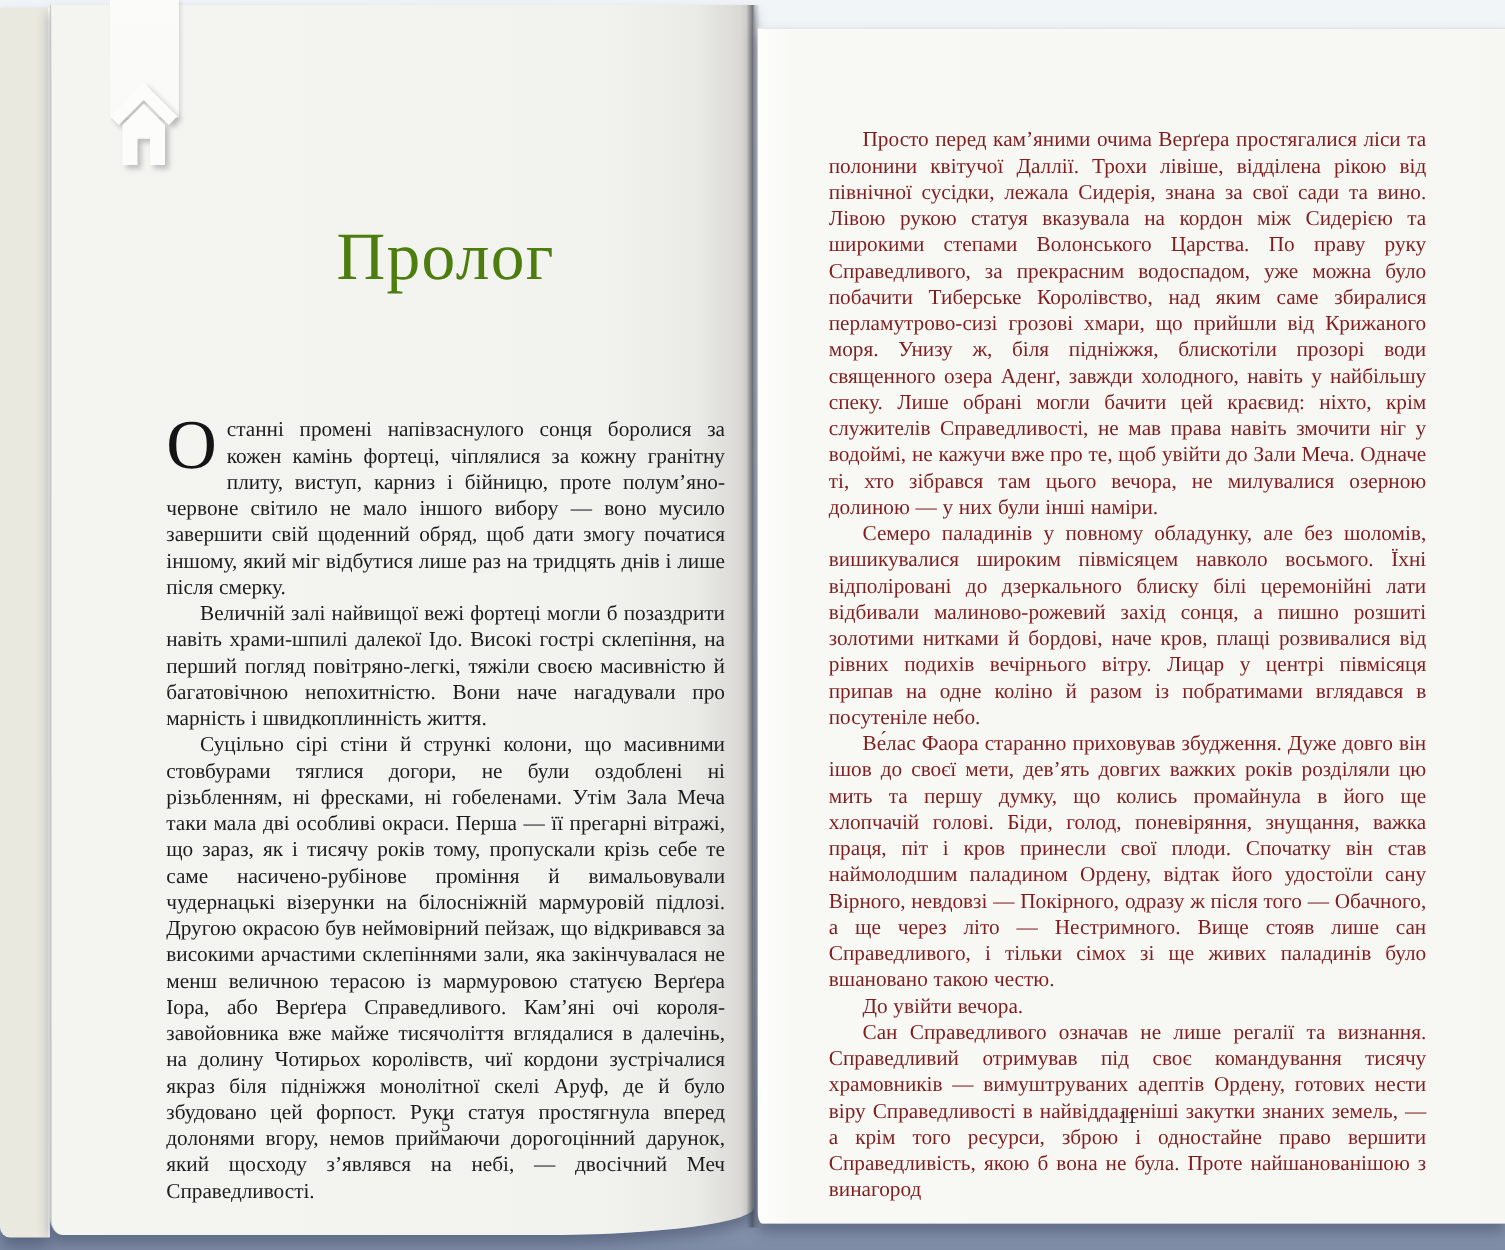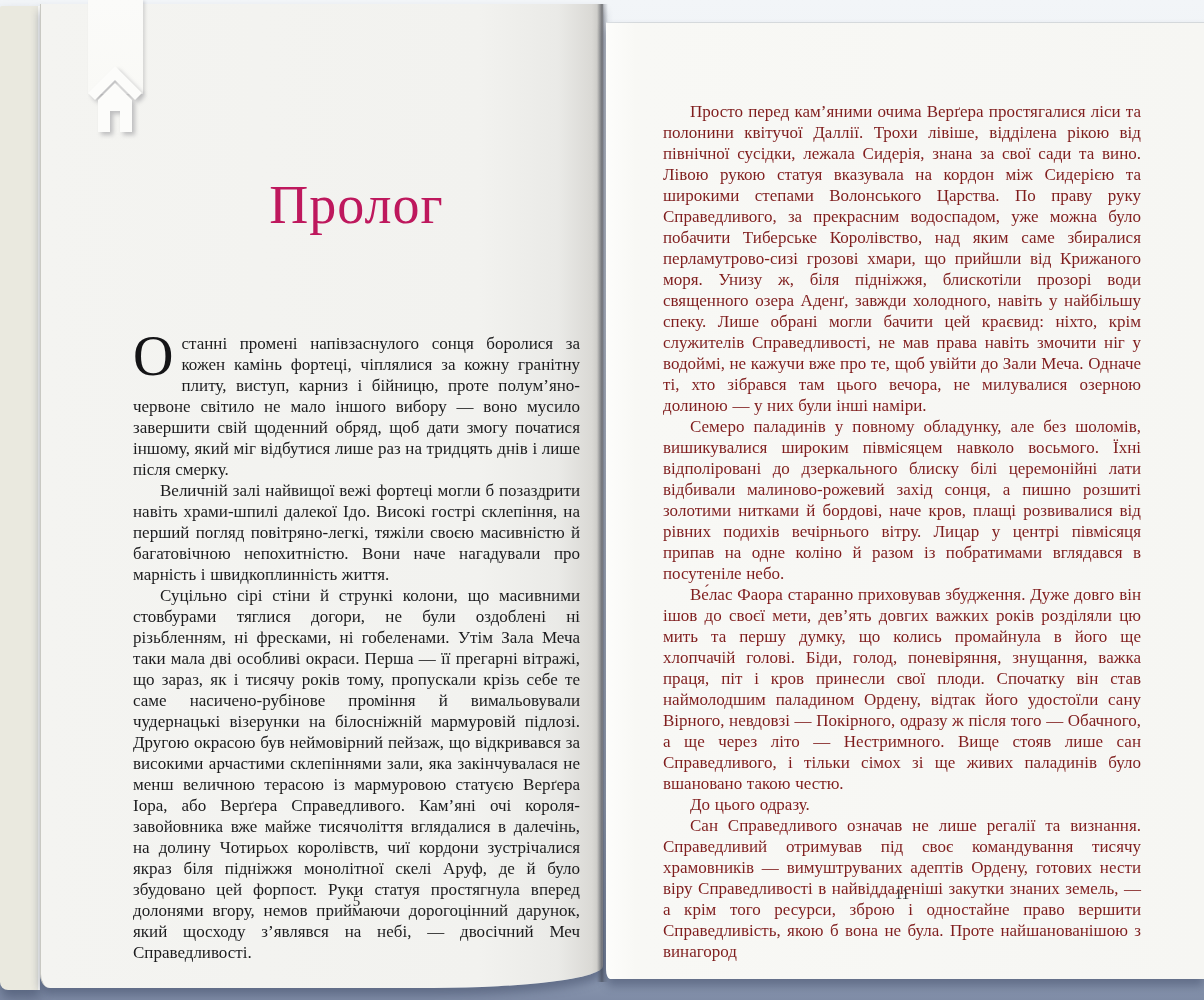--- a/index.html
+++ b/index.html
@@ -45,21 +45,21 @@
     box-shadow:2px 1px 3px rgba(120,120,125,.25);
   }
   .home-svg{position:absolute;left:1px;top:58px;
     filter:drop-shadow(3px 3px 2px rgba(110,110,118,.4));}
 
   
   .content-left{position:absolute;left:133px;top:175px;width:447px;color:#1b1b1d;}
   .content-right{position:absolute;left:663px;top:101px;width:478px;color:#7f1d1d;}
   h1.chapter{
     font-size:54px;font-weight:400;line-height:60px;margin:0 0 98px 0;
-    text-align:center;color:#be185d;letter-spacing:1px;
+    text-align:center;color:#4d7c0f;letter-spacing:1px;
   }
   .para{
     margin:0;font-size:17px;line-height:21px;text-align:justify;
     text-indent:27px;hyphens:auto;-webkit-hyphens:auto;word-spacing:.02em;
   }
   .para.opening{text-indent:0;}
   .dropcap{
     float:left;font-size:56px;line-height:44px;padding:1px 8px 0 0;
     color:#141416;
   }
@@ -96,19 +96,19 @@
         <p class="para">Суцільно сірі стіни й стрункі колони, що масивними стовбурами тяглися догори, не були оздоблені ні різьбленням, ні фресками, ні гобеленами. Утім Зала Меча таки мала дві особливі окраси. Перша — її прегарні вітражі, що зараз, як і тисячу років тому, пропускали крізь себе те саме насичено-рубінове проміння й вимальовували чудернацькі візерунки на білосніжній мармуровій підлозі. Другою окрасою був неймовірний пейзаж, що відкривався за високими арчастими склепіннями зали, яка закінчувалася не менш величною терасою із мармуровою статуєю Верґера Іора, або Верґера Справедливого. Кам’яні очі короля-завойовника вже майже тисячоліття вглядалися в далечінь, на долину Чотирьох королівств, чиї кордони зустрічалися якраз біля підніжжя монолітної скелі Аруф, де й було збудовано цей форпост. Руки статуя простягнула вперед долонями вгору, немов приймаючи дорогоцінний дарунок, який щосходу з’являвся на небі, — двосічний Меч Справедливості.</p>
       </div>
   </div>
   <div class="pagenum pagenum-left">5</div>
 
   <div class="content-right" lang="uk">
     <div>
         <p class="para">Просто перед кам’яними очима Верґера простягалися ліси та полонини квітучої Даллії. Трохи лівіше, відділена рікою від північної сусідки, лежала Сидерія, знана за свої сади та вино. Лівою рукою статуя вказувала на кордон між Сидерією та широкими степами Волонського Царства. По праву руку Справедливого, за прекрасним водоспадом, уже можна було побачити Тиберське Королівство, над яким саме збиралися перламутрово-сизі грозові хмари, що прийшли від Крижаного моря. Унизу ж, біля підніжжя, блискотіли прозорі води священного озера Аденґ, завжди холодного, навіть у найбільшу спеку. Лише обрані могли бачити цей краєвид: ніхто, крім служителів Справедливості, не мав права навіть змочити ніг у водоймі, не кажучи вже про те, щоб увійти до Зали Меча. Одначе ті, хто зібрався там цього вечора, не милувалися озерною долиною — у них були інші наміри.</p>
         <p class="para">Семеро паладинів у повному обладунку, але без шоломів, вишикувалися широким півмісяцем навколо восьмого. Їхні відполіровані до дзеркального блиску білі церемонійні лати відбивали малиново-рожевий захід сонця, а пишно розшиті золотими нитками й бордові, наче кров, плащі розвивалися від рівних подихів вечірнього вітру. Лицар у центрі півмісяця припав на одне коліно й разом із побратимами вглядався в посутеніле небо.</p>
         <p class="para">Ве́лас Фаора старанно приховував збудження. Дуже довго він ішов до своєї мети, дев’ять довгих важких років розділяли цю мить та першу думку, що колись промайнула в його ще хлопчачій голові. Біди, голод, поневіряння, знущання, важка праця, піт і кров принесли свої плоди. Спочатку він став наймолодшим паладином Ордену, відтак його удостоїли сану Вірного, невдовзі — Покірного, одразу ж після того — Обачного, а ще через літо — Нестримного. Вище стояв лише сан Справедливого, і тільки сімох зі ще живих паладинів було вшановано такою честю.</p>
-        <p class="para">До цього одразу.</p>
+        <p class="para">До увійти вечора.</p>
         <p class="para">Сан Справедливого означав не лише регалії та визнання. Справедливий отримував під своє командування тисячу храмовників — вимуштруваних адептів Ордену, готових нести віру Справедливості в найвіддаленіші закутки знаних земель, — а крім того ресурси, зброю і одностайне право вершити Справедливість, якою б вона не була. Проте найшанованішою з винагород</p>
       </div>
   </div>
   <div class="pagenum pagenum-right">11</div>
 
 </div>
 
 </body></html>

